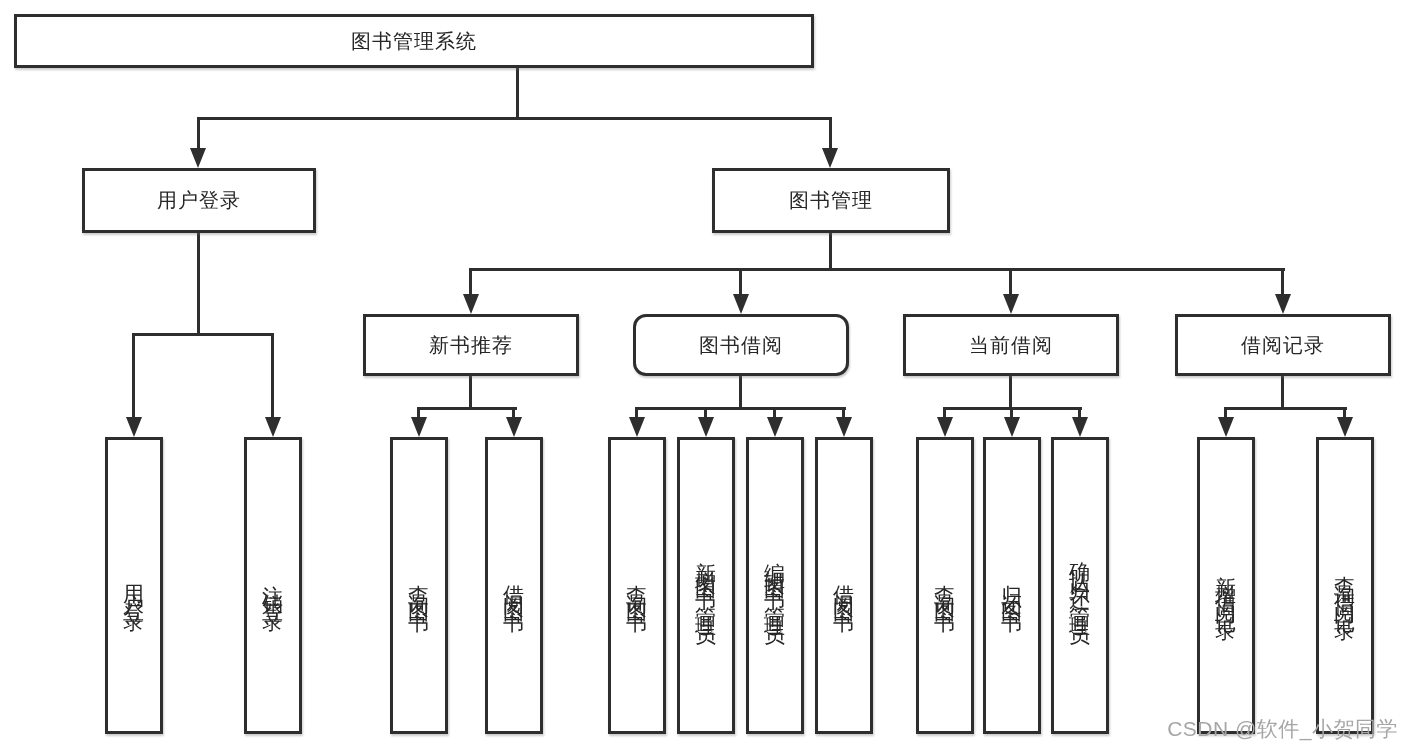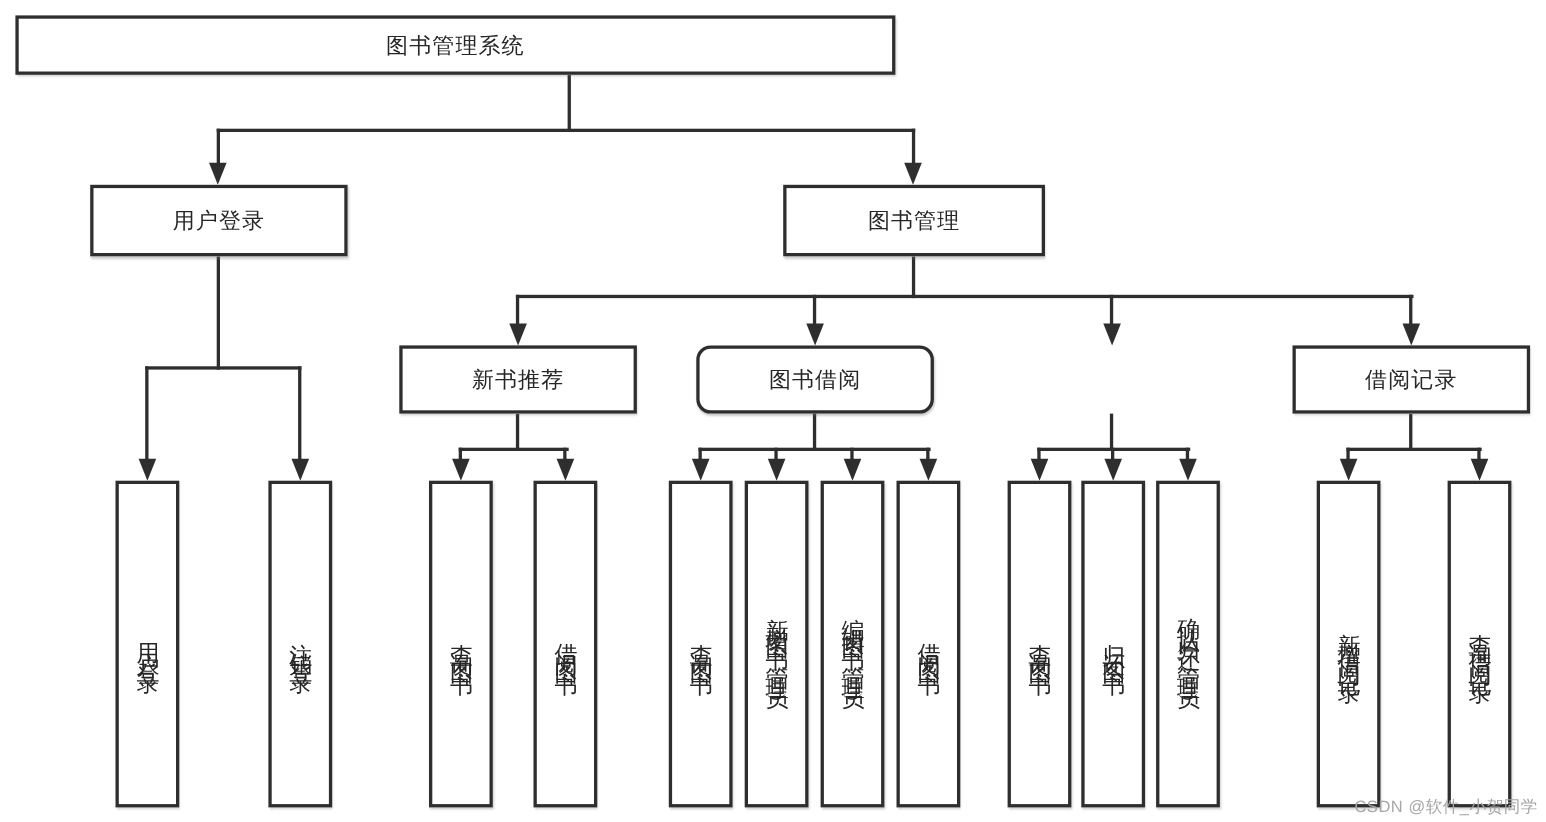--- a/index.html
+++ b/index.html
@@ -41,21 +41,21 @@
     top:437px;width:58px;height:297px;
     writing-mode:vertical-rl;
     font-size:21px;
     letter-spacing:9px;
     line-height:1;
   }
   .leaf span{display:block;}
   .watermark{
     position:absolute;z-index:10;
     right:7px;bottom:4px;
-    font-size:15px;
+    font-size:21px;
     color:var(--wm);
     letter-spacing:0.5px;
     white-space:nowrap;
   }
 </style>
 </head>
 <body>
 
 <div class="canvas">
 
@@ -124,20 +124,23 @@
   <div class="box l2" style="left:712px;width:238px;">
     <span>图书管理</span>
   </div>
 
   <div class="box l3" style="left:363px;">
     <span>新书推荐</span>
   </div>
   <div class="box l3" style="left:633px;border-radius:13px;">
     <span>图书借阅</span>
   </div>
+  <div class="box l3" style="left:903px;">
+    <span>当前借阅</span>
+  </div>
   <div class="box l3" style="left:1175px;">
     <span>借阅记录</span>
   </div>
 
   <div class="box leaf" style="left:105px;">
     <span>用户登录</span>
   </div>
   <div class="box leaf" style="left:244px;">
     <span>注销登录</span>
   </div>

